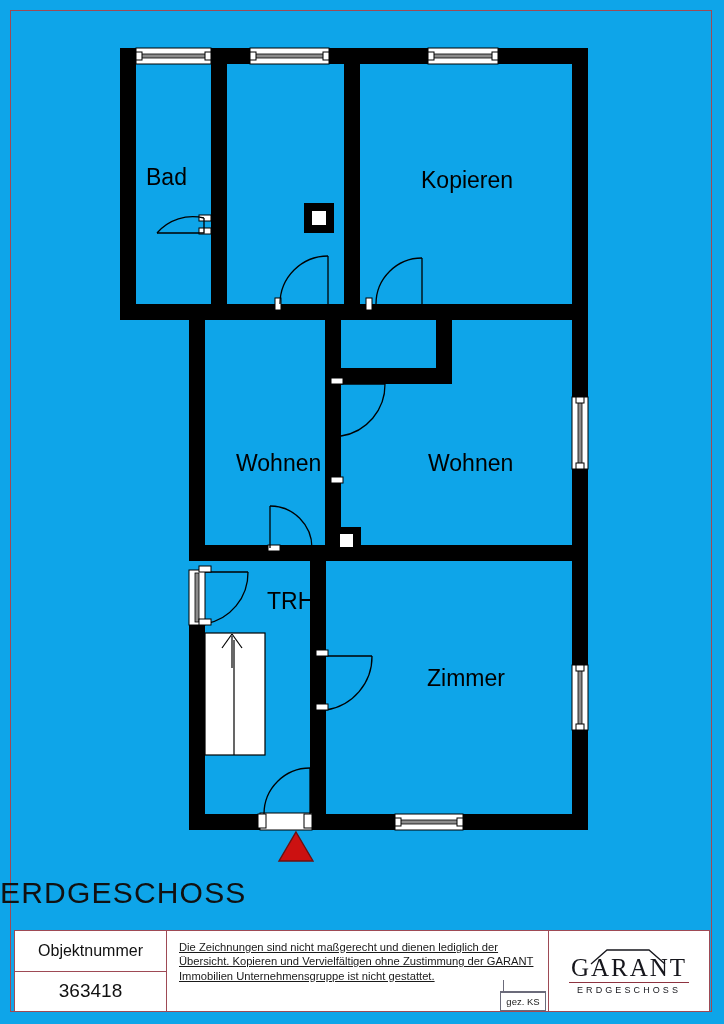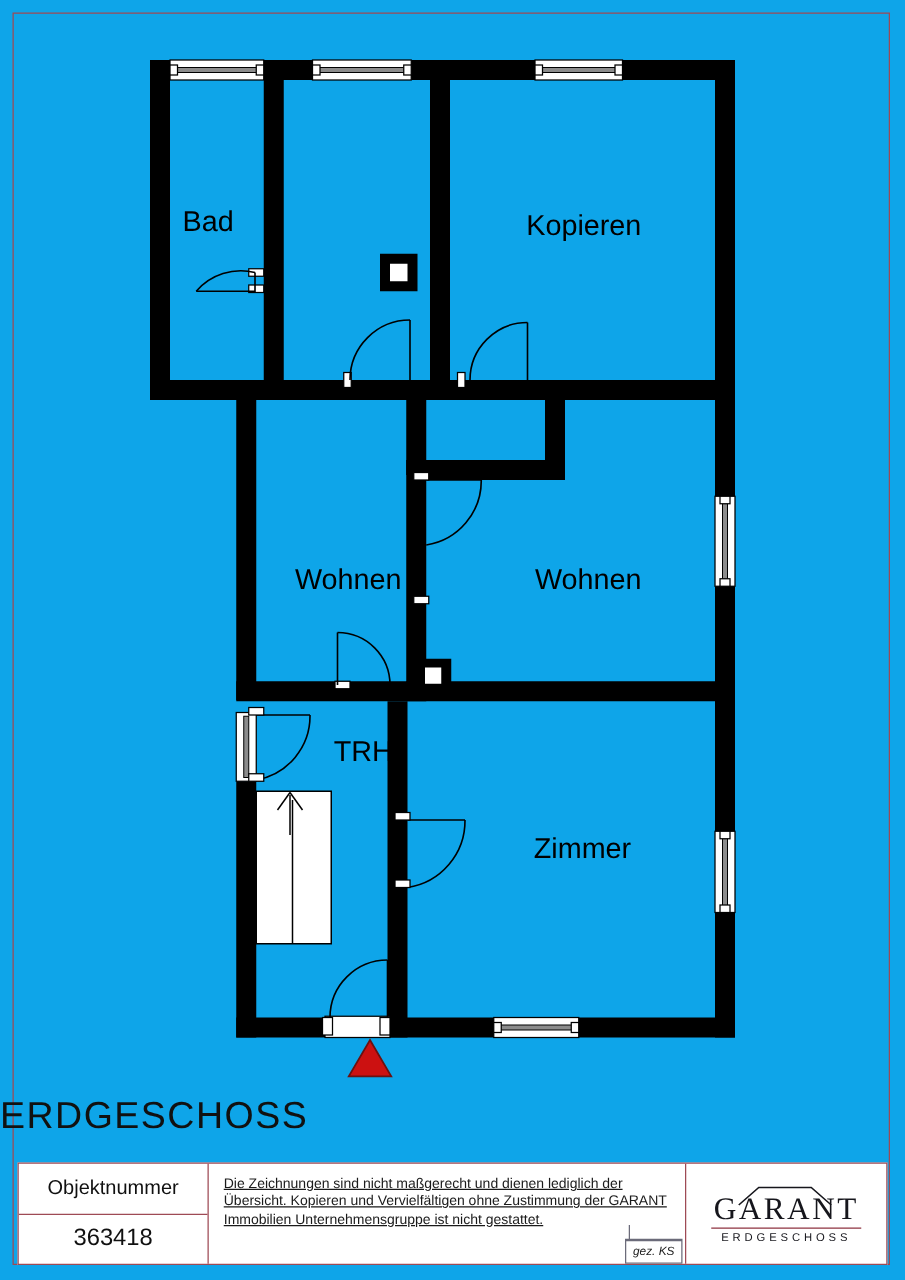--- a/index.html
+++ b/index.html
@@ -120,21 +120,20 @@
     width: 46px;
     height: 19px;
     border: 1px solid #6b6b7a;
     box-sizing: border-box;
     font-size: 9.5px;
     display: flex;
     align-items: center;
     justify-content: center;
     color: #1a1a1a;
     background: #ffffff;
-    font-style: italic;
   }
   #gez-cross-h {
     position: absolute;
     right: 2px;
     bottom: 19px;
     width: 46px;
     height: 0;
     border-top: 1px solid #6b6b7a;
   }
   #gez-cross-v {

